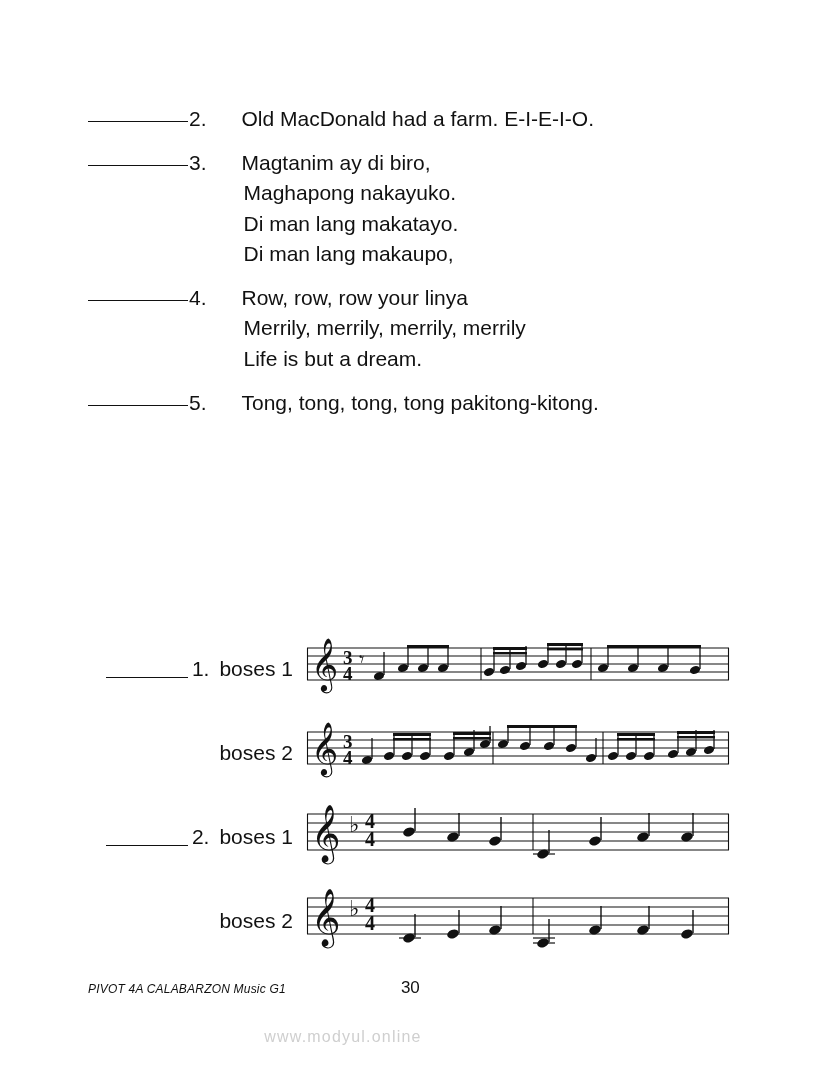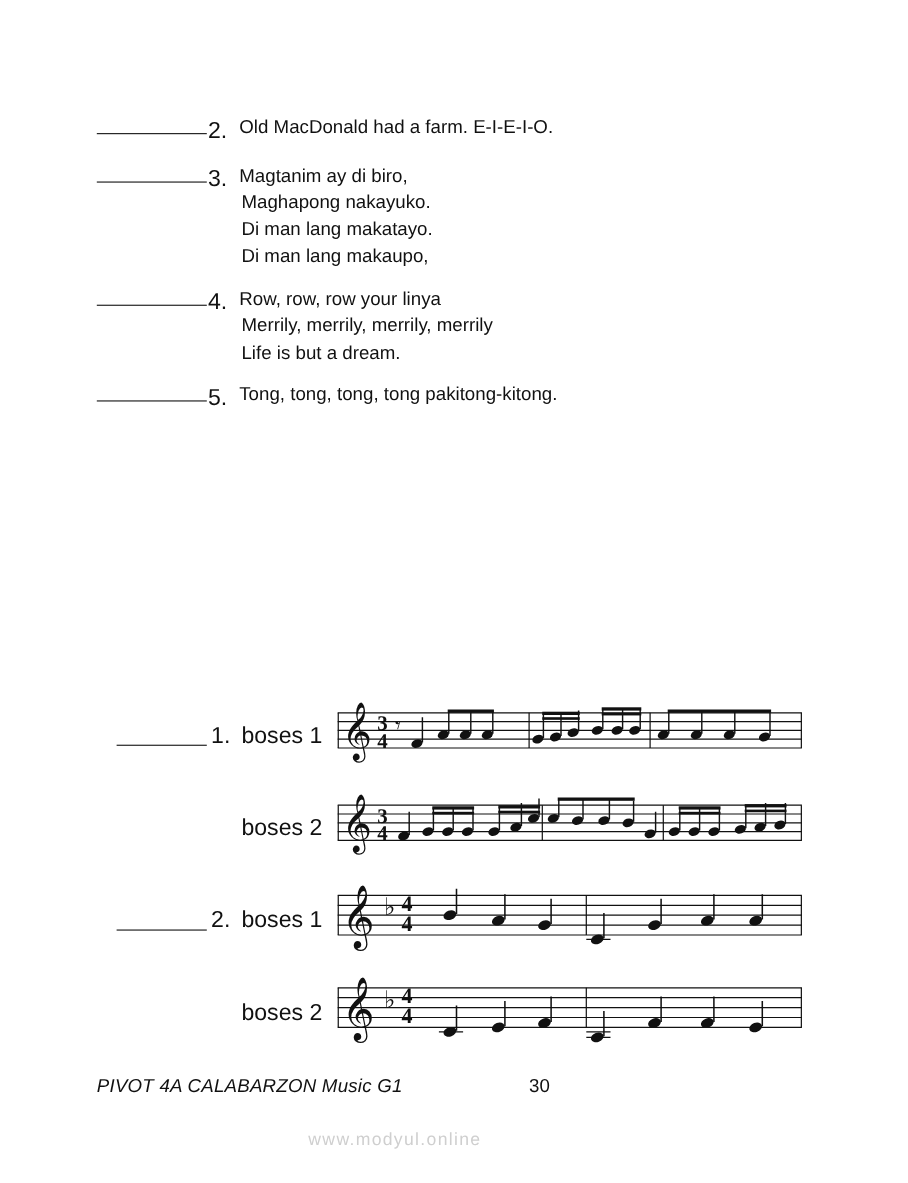--- a/index.html
+++ b/index.html
@@ -43,22 +43,23 @@
   .num {
     flex: 0 0 auto;
     font-size: 21px;
     line-height: 1.42;
     padding-left: 1px;
     padding-right: 11px;
     white-space: nowrap;
   }
   .lines {
     flex: 1 1 auto;
-    font-size: 17px;
+    font-size: 21px;
     line-height: 1.44;
+    margin-left: 24px;
   }
   .lines div { white-space: nowrap; }
   .lines div + div { padding-left: 2px; }
 
   
   .instruction {
     position: absolute;
     left: 88px;
     top: 500px;
     width: 645px;
@@ -115,37 +116,36 @@
   .footer {
     position: absolute;
     left: 88px;
     top: 978px;
     width: 660px;
     display: flex;
     align-items: baseline;
   }
   .footer-left {
     font-style: italic;
-    font-size: 17px;
+    font-size: 12px;
     letter-spacing: .2px;
   }
   .footer-page {
     margin-left: 115px;
     font-size: 17px;
   }
   .watermark {
     position: absolute;
     left: 0;
     top: 1028px;
     width: 686px;
     text-align: center;
     font-size: 16px;
     color: #cfcfcf;
     letter-spacing: 1.2px;
-    padding-left: 16px;
   }
 </style>
 </head>
 <body>
 
 <div class="page">
 
   <div class="list-section">
 
     <div class="item">

